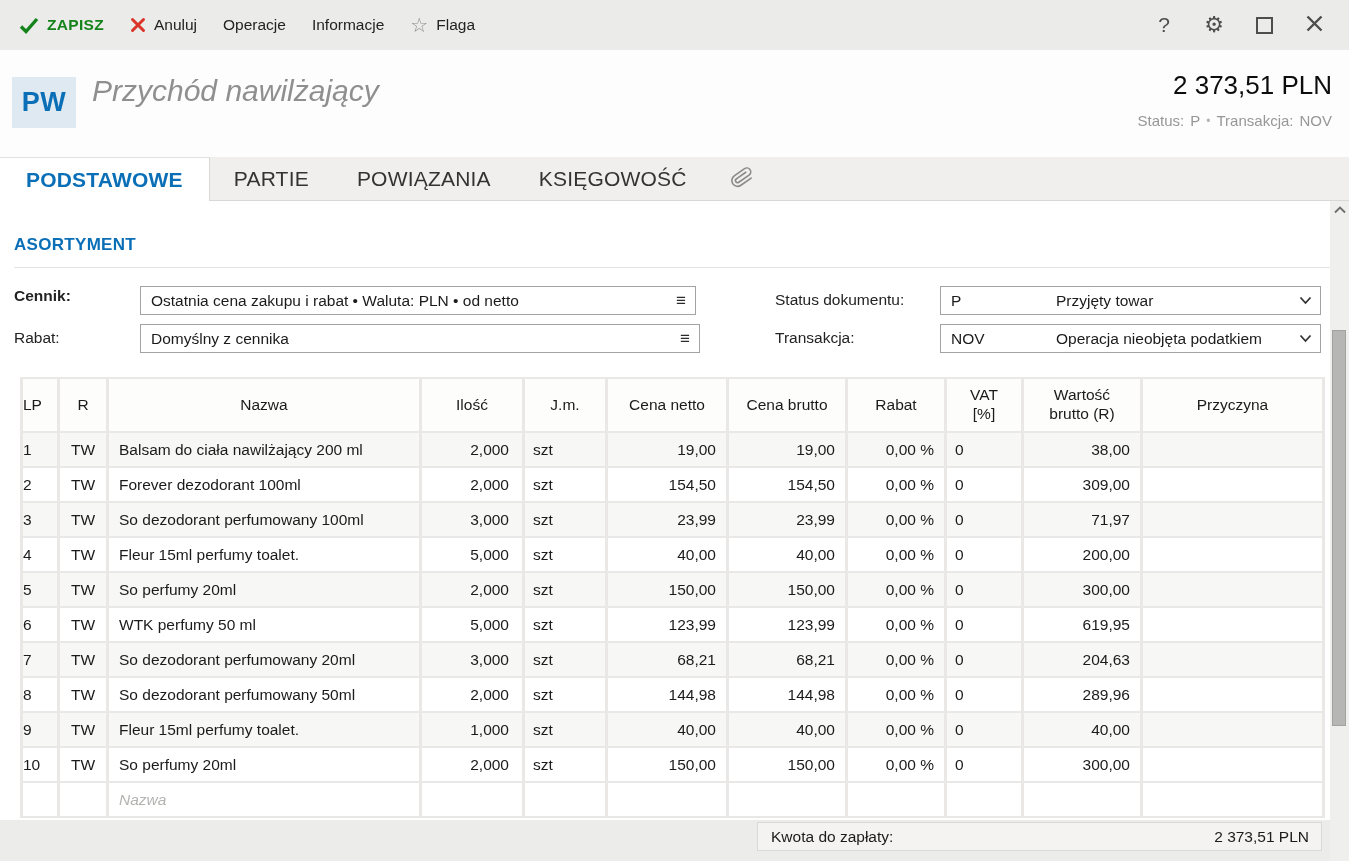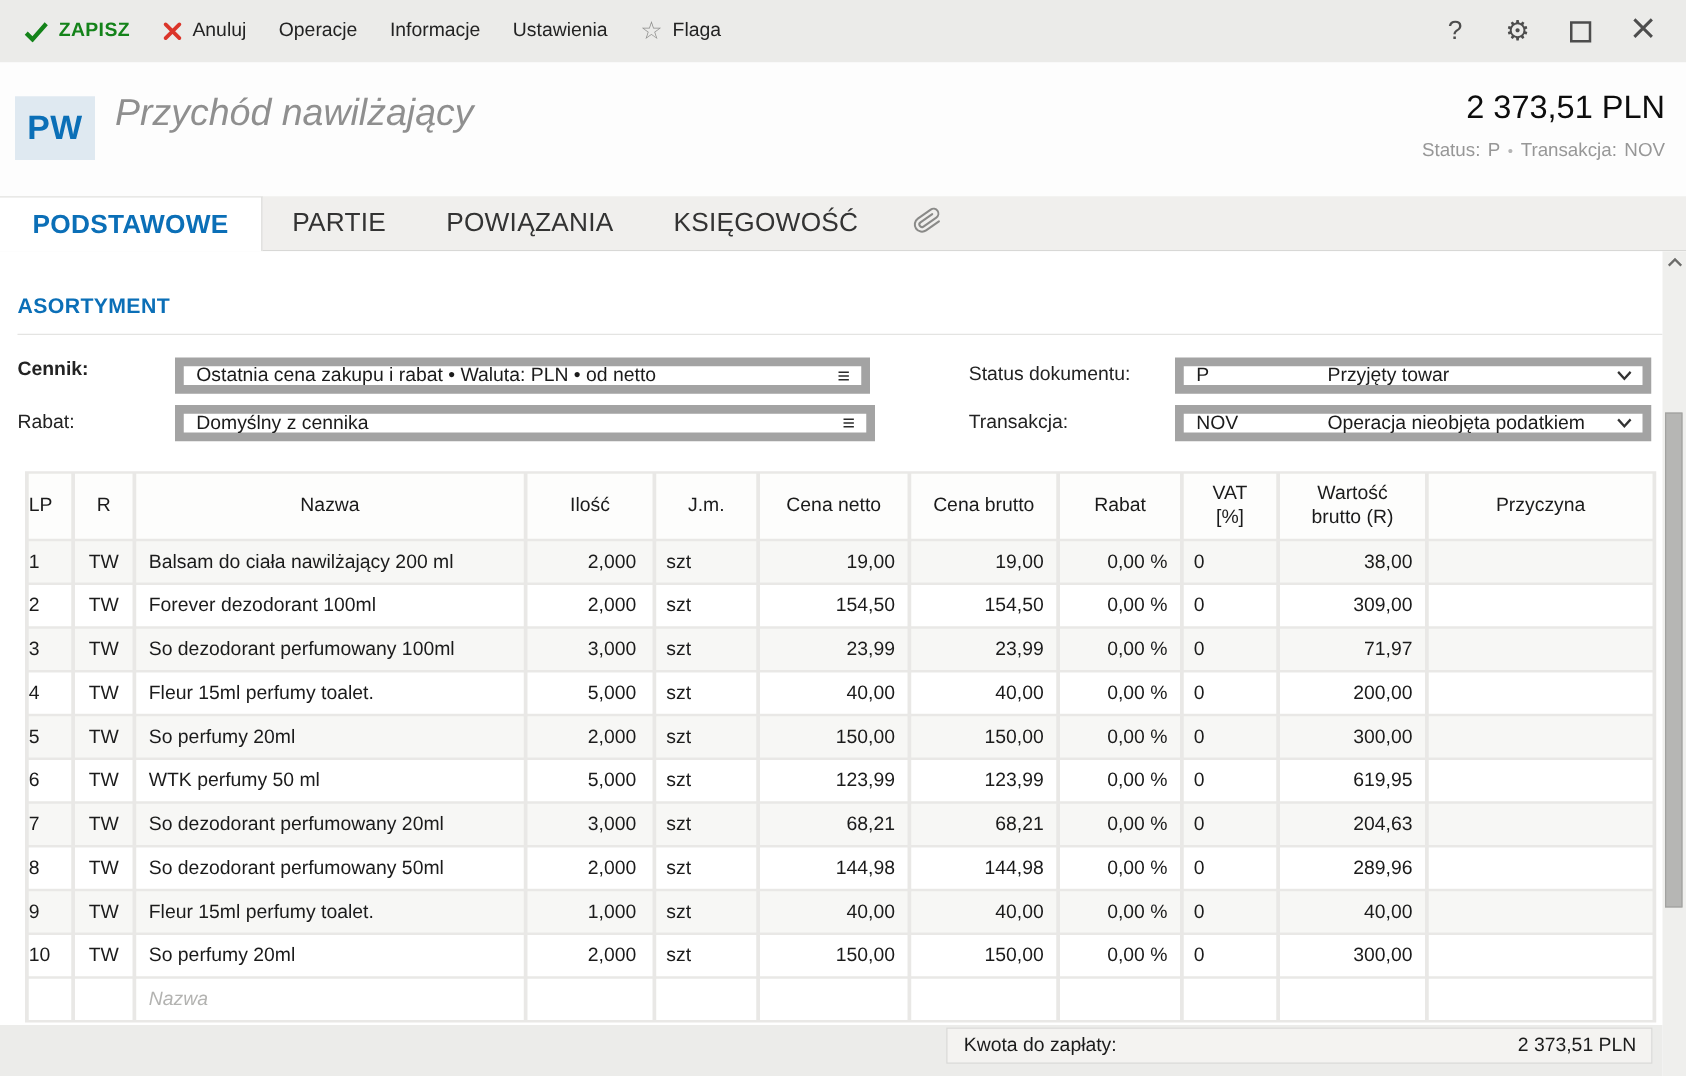--- a/index.html
+++ b/index.html
@@ -31,21 +31,21 @@
   .tab { display:flex; align-items:center; padding:0 24px; font-size:21px; color:#333; letter-spacing:.2px; }
   .tab.active { background:#fff; color:#0b6fb7; font-weight:700; border-right:1px solid #d8d8d6; border-top:1px solid #e2e2e0; margin-bottom:-1px; padding:0 26px; }
   .clip-wrap { display:flex; align-items:center; margin-left:18px; }
 
   
   .content { position:absolute; top:201px; left:0; right:0; bottom:0; background:#fff; }
   .section-title { position:absolute; left:14px; top:34px; font-size:17px; font-weight:700; color:#0b6fb7; letter-spacing:.3px; }
   .section-divider { position:absolute; left:14px; top:66px; width:1316px; border-top:1px solid #e4e4e2; }
 
   .fld-label { position:absolute; font-size:15.5px; color:#232323; }
-  .fld { position:absolute; height:29px; background:#fff; border:7px solid #a3a3a3; display:flex; align-items:center; font-size:15.5px; color:#1b1b1b; }
+  .fld { position:absolute; height:29px; background:#fff; border:1px solid #a3a3a3; display:flex; align-items:center; font-size:15.5px; color:#1b1b1b; }
   .fld .fld-text { padding-left:10px; white-space:nowrap; overflow:hidden; flex:1; }
   .fld .menu-glyph { font-size:17px; color:#2b2b2b; padding:0 9px; line-height:1; }
   .fld .code { width:115px; padding-left:10px; flex:none; }
   .fld .desc { flex:1; white-space:nowrap; overflow:hidden; }
   .fld .chev { padding:0 8px; display:flex; align-items:center; }
 
   
   .items-table { position:absolute; top:176px; left:20px; width:1305px; border-collapse:separate; border-spacing:3px 2px; table-layout:fixed; background:#e9e8e6; }
   .items-table th { background:#fdfdfc; font-weight:400; font-size:15.5px; color:#1b1b1b; height:52px; vertical-align:middle; text-align:center; white-space:pre-line; line-height:1.2; }
   .items-table td { background:#fff; height:33px; font-size:15.5px; vertical-align:middle; white-space:nowrap; overflow:hidden; }
@@ -88,23 +88,20 @@
           <path d="M2.5 2.5 L13.5 13.5 M13.5 2.5 L2.5 13.5" stroke="#db352a" stroke-width="3" fill="none" stroke-linecap="round"></path>
         </svg>
     </span>
     <span>Anuluj</span>
   </div>
   <div class="tb-item">
     <span>Operacje</span>
   </div>
   <div class="tb-item">
     <span>Informacje</span>
-  </div>
-  <div class="tb-item">
-    <span>Ustawienia</span>
   </div>
   <div class="tb-item">
     <span class="star-glyph">☆</span>
     <span>Flaga</span>
   </div>
   <div class="tb-right">
     <div class="win-btn">
       <span class="help-glyph">?</span>
     </div>
     <div class="win-btn">

